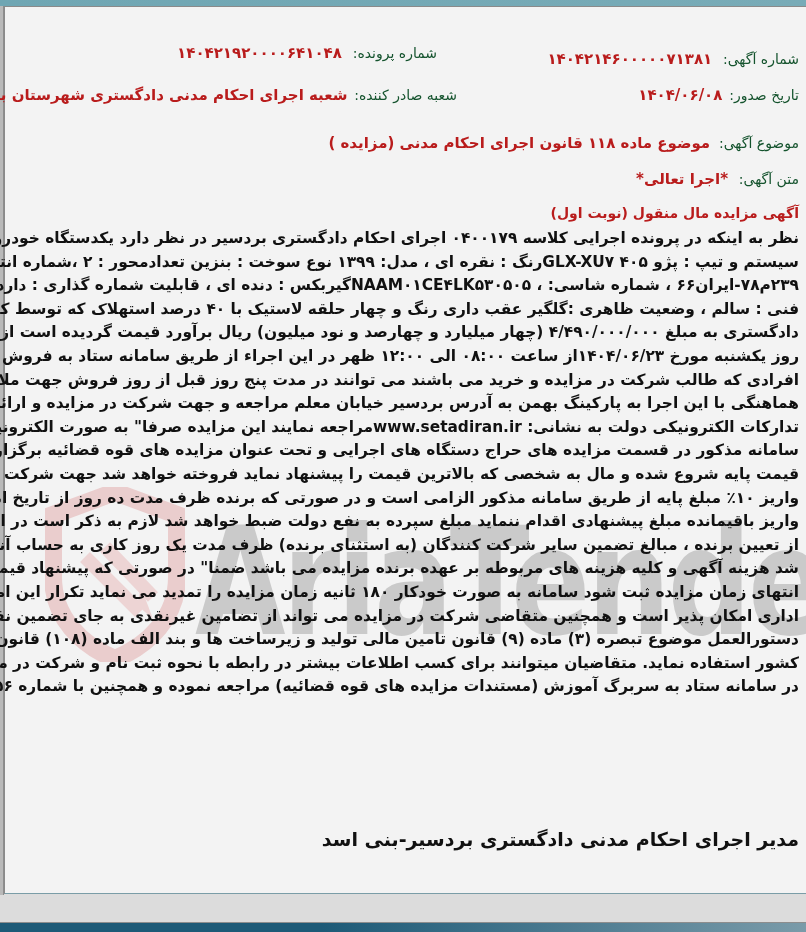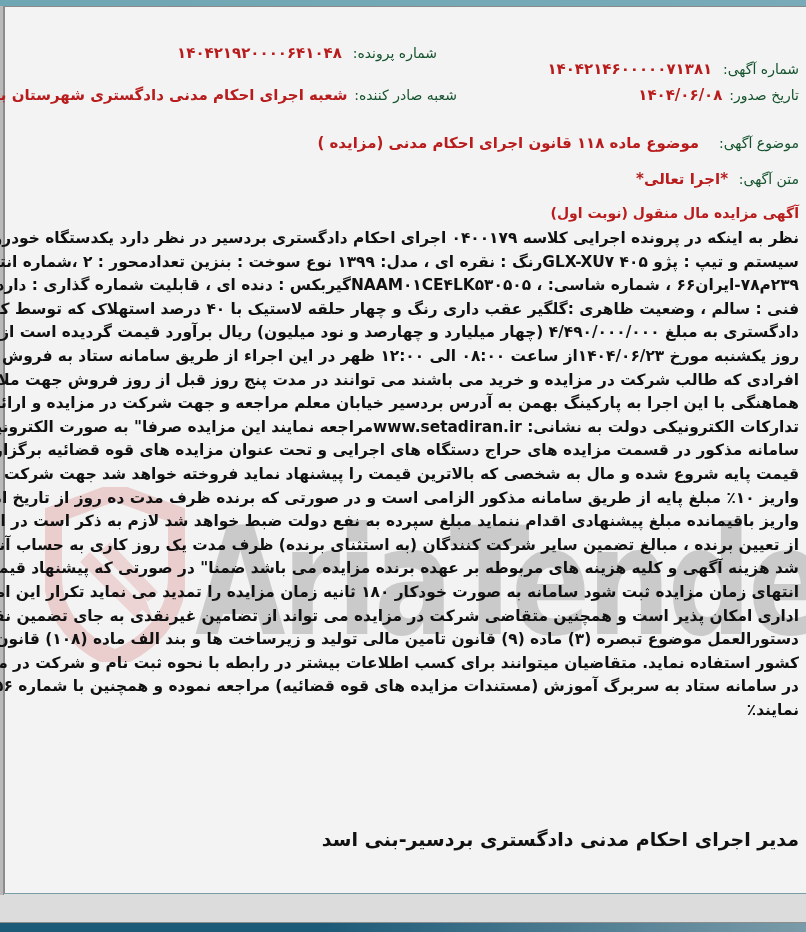--- a/index.html
+++ b/index.html
@@ -146,41 +146,41 @@
       <svg class="wm-shield" viewBox="0 0 140 175">
         <path d="M70 5 L132 28 L132 90 C132 130 104 158 70 172 C36 158 8 130 8 90 L8 28 Z" fill="none" stroke="#e0a0a0" stroke-width="18"></path>
         <path d="M40 70 L95 125 M60 60 L108 110" stroke="#e6b0b0" stroke-width="14" fill="none"></path>
         <path d="M92 118 L108 132 L96 100 Z" fill="#e6b0b0"></path>
       </svg>
       <div class="wm-text">AriaTender.neT</div>
     </div>
 
     <div class="content">
 
-      <div class="row meta-right" style="top:46px;">
+      <div class="row meta-right" style="top:36px;">
         <span class="lbl">شماره آگهی:</span>
         <span class="val" style="margin-right:6px;">۱۴۰۴۲۱۴۶۰۰۰۰۰۷۱۳۸۱</span>
       </div>
       <div class="row" style="top:30px; right:362px;">
         <span class="lbl">شماره پرونده:</span>
         <span class="val" style="margin-right:6px;">۱۴۰۴۲۱۹۲۰۰۰۰۶۴۱۰۴۸</span>
       </div>
 
       <div class="row meta-right" style="top:72px;">
         <span class="lbl">تاریخ صدور:</span>
         <span class="val" style="margin-right:2px;">۱۴۰۴/۰۶/۰۸</span>
       </div>
       <div class="row" style="top:72px; right:342px;">
         <span class="lbl">شعبه صادر کننده:</span>
         <span class="val" style="margin-right:2px;">شعبه اجرای احکام مدنی دادگستری شهرستان بردسیر</span>
       </div>
 
       <div class="row meta-right" style="top:120px;">
         <span class="lbl">موضوع آگهی:</span>
-        <span class="val" style="margin-right:15px;">موضوع ماده ۱۱۸ قانون اجرای احکام مدنی (مزایده )</span>
+        <span class="val" style="margin-right:4px;">موضوع ماده ۱۱۸ قانون اجرای احکام مدنی (مزایده )</span>
       </div>
 
       <div class="row meta-right" style="top:156px;">
         <span class="lbl">متن آگهی:</span>
         <span class="val" style="margin-right:6px;">*اجرا تعالی*</span>
       </div>
 
       <div class="row meta-right" style="top:190px;">
         <span class="val" style="font-size:14px;">آگهی مزایده مال منقول (نوبت اول)</span>
       </div>
@@ -199,21 +199,20 @@
         <span class="ln">قیمت پایه شروع شده و مال به شخصی که بالاترین قیمت را پیشنهاد نماید فروخته خواهد شد جهت شرکت در فرآیند مزایده</span>
         <span class="ln">واریز ۱۰٪ مبلغ پایه از طریق سامانه مذکور الزامی است و در صورتی که برنده ظرف مدت ده روز از تاریخ انجام مزایده نسبت به</span>
         <span class="ln">واریز باقیمانده مبلغ پیشنهادی اقدام ننماید مبلغ سپرده به نفع دولت ضبط خواهد شد لازم به ذکر است در انتهای مزایده و پس</span>
         <span class="ln">از تعیین برنده ، مبالغ تضمین سایر شرکت کنندگان (به استثنای برنده) ظرف مدت یک روز کاری به حساب آنها مسترد خواهد</span>
         <span class="ln">شد هزینه آگهی و کلیه هزینه های مربوطه بر عهده برنده مزایده می باشد ضمنا" در صورتی که پیشنهاد قیمت در ۶۰ ثانیه</span>
         <span class="ln">انتهای زمان مزایده ثبت شود سامانه به صورت خودکار ۱۸۰ ثانیه زمان مزایده را تمدید می نماید تکرار این امر تا انتهای وقت</span>
         <span class="ln">اداری امکان پذیر است و همچنین متقاضی شرکت در مزایده می تواند از تضامین غیرنقدی به جای تضمین نقدی ، مطابق</span>
         <span class="ln">دستورالعمل موضوع تبصره (۳) ماده (۹) قانون تامین مالی تولید و زیرساخت ها و بند الف ماده (۱۰۸) قانون برنامه هفتم پیشرفت</span>
         <span class="ln">کشور استفاده نماید. متقاضیان میتوانند برای کسب اطلاعات بیشتر در رابطه با نحوه ثبت نام و شرکت در مزایده های قوه قضائیه</span>
         <span class="ln">در سامانه ستاد به سربرگ آموزش (مستندات مزایده های قوه قضائیه) مراجعه نموده و همچنین با شماره ۱۴۵۶ تماس حاصل</span>
-        <span class="ln">نمایند٪</span>
       </div>
 
       <div class="signature">مدیر اجرای احکام مدنی دادگستری بردسیر-بنی اسد</div>
     </div>
   </div>
 
   <div class="bottom-gray"></div>
   <div class="bottom-bar"></div>
 </div>
 

